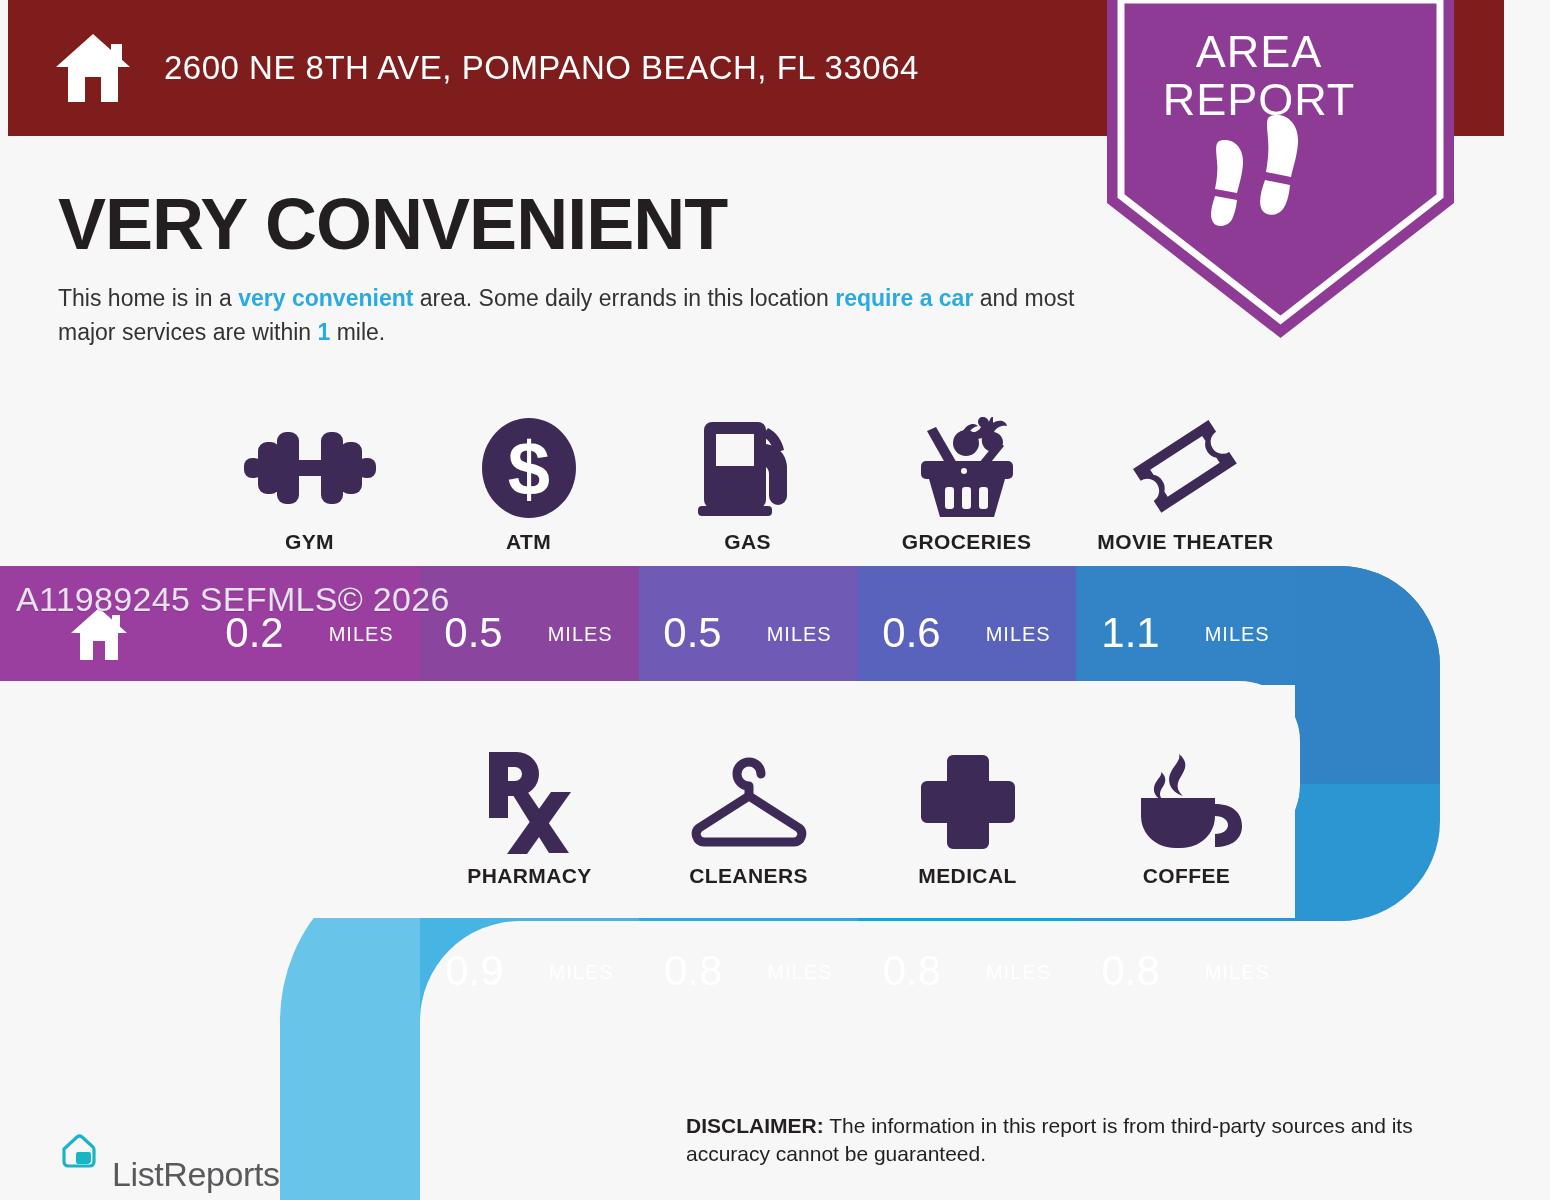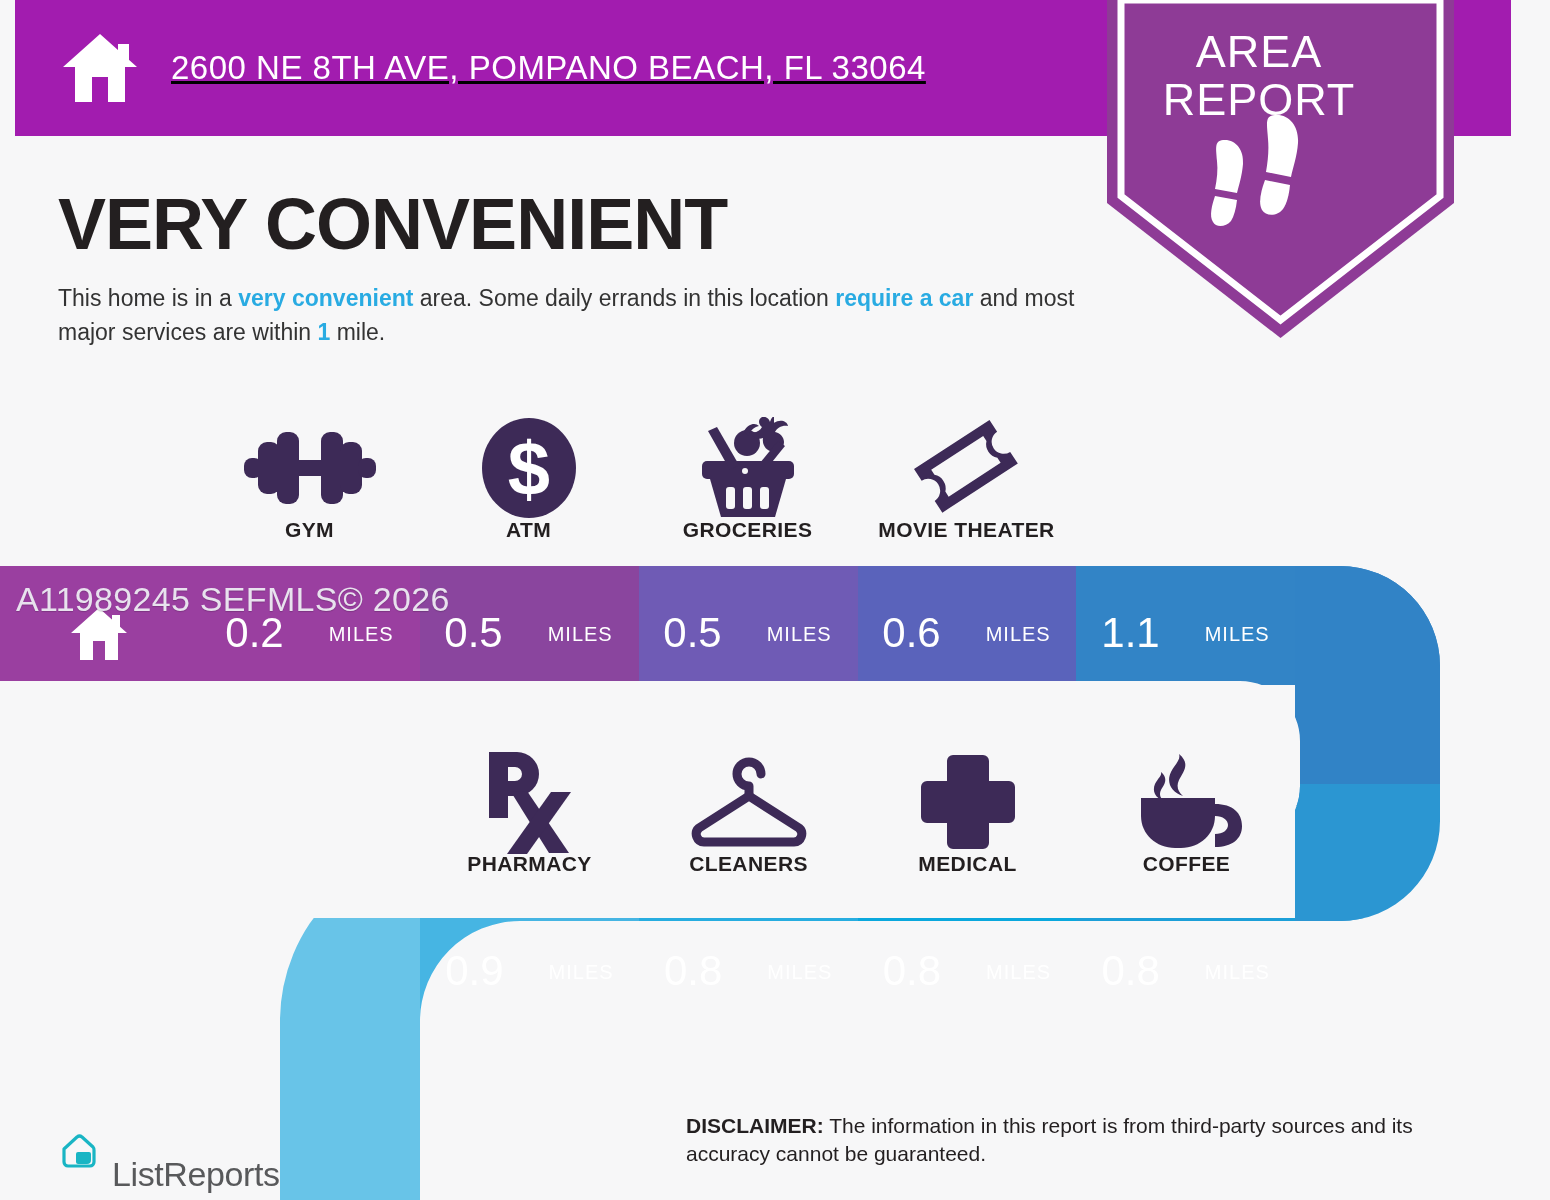--- a/index.html
+++ b/index.html
@@ -7,23 +7,23 @@
     width:1550px;height:1200px;
     background:#f7f7f8;
     font-family:"Liberation Sans","DejaVu Sans",sans-serif;
     overflow:hidden;
     position:relative;
   }
   .page{position:relative;width:1550px;height:1200px;overflow:hidden;background:#f7f7f8;}
 
   
   .header-bar{
-    position:absolute;left:15px;top:0;width:1496px;height:136px;
-    background:#a21caf;
-    display:flex;align-items:center;text-decoration:underline;
+    position:absolute;left:8px;top:0;width:1496px;height:136px;
+    background:#7f1d1d;
+    display:flex;align-items:center;
   }
   .header-home-icon{margin-left:46px;width:78px;height:72px;display:block;}
   .header-address{
     color:#ffffff;font-size:33px;letter-spacing:0.5px;font-weight:400;
     margin-left:32px;white-space:nowrap;
     font-family:"Liberation Sans","DejaVu Sans",sans-serif;
   }
 
   
   .badge{
@@ -51,21 +51,21 @@
   
   .icon-row{position:absolute;display:flex;}
   .icon-row-1{left:200px;top:418px;width:1295px;}
   .icon-row-2{left:420px;top:752px;width:1075px;}
   .icon-cell{
     width:219px;display:flex;flex-direction:column;align-items:center;
   }
   .icon-cell .glyph{height:100px;display:flex;align-items:center;justify-content:center;}
   .icon-cell .glyph svg{display:block;}
   .icon-cell .cap{
-    margin-top:0;font-size:21px;font-weight:bold;color:#231f20;
+    margin-top:12px;font-size:21px;font-weight:bold;color:#231f20;
     letter-spacing:0.4px;white-space:nowrap;
   }
 
   
   .snake{position:absolute;left:0;top:566px;width:1550px;height:634px;}
   .snake svg{display:block;}
 
   .dist-row{position:absolute;display:flex;pointer-events:none;}
   .dist-row-1{left:200px;top:580px;width:1095px;height:105px;}
   .dist-row-2{left:420px;top:918px;width:875px;height:105px;}
@@ -207,20 +207,34 @@
     <div class="icon-cell">
       <span class="glyph">
         <svg viewBox="0 0 100 104" width="100" height="104">
           <ellipse cx="50" cy="52" rx="47" ry="50" fill="#3d2a57"></ellipse>
           <text x="50" y="79" text-anchor="middle" font-family="'Liberation Sans',sans-serif" font-size="76" font-weight="bold" fill="#ffffff">$</text>
         </svg>
       </span>
       <span class="cap">ATM</span>
     </div>
 
+    <div class="icon-cell">
+      <span class="glyph">
+        <svg viewBox="0 0 104 100" width="104" height="100">
+          <g fill="#3d2a57">
+            <rect x="8" y="4" width="62" height="86" rx="8"></rect>
+            <rect x="20" y="16" width="38" height="32" fill="#f7f7f8"></rect>
+            <rect x="2" y="88" width="74" height="10" rx="4"></rect>
+            <path d="M70 26 c12 2 20 10 21 22 v30 a9 9 0 0 1 -18 0 v-22 c0 -6 -4 -9 -9 -9 v-12 c3 0 6 -1 6 -4 Z"></path>
+            <path d="M72 10 c8 4 14 12 16 22 l-10 3 c-2 -9 -6 -14 -12 -17 Z"></path>
+          </g>
+        </svg>
+      </span>
+      <span class="cap">GAS</span>
+    </div>
 
     <div class="icon-cell">
       <span class="glyph">
         <svg viewBox="0 0 104 102" width="104" height="102">
           <g fill="#3d2a57">
             <circle cx="51" cy="26" r="13"></circle>
             <path d="M48 14 c4 -7 11 -9 15 -5 c-5 1 -9 5 -11 10 Z"></path>
             <path d="M70 8 c3 -4 8 -5 9 -1 c-4 1 -7 3 -8 6 Z"></path>
             <path d="M78 6 c6 -4 13 -2 14 3 c-6 -1 -11 2 -13 6 c5 1 9 5 9 10 c0 7 -7 12 -14 9 c-5 -2 -8 -7 -7 -13 c-6 2 -11 -1 -12 -6 c5 1 9 -1 11 -5 c-4 -3 -4 -8 0 -10 c3 -1 7 1 8 5 c1 -3 2 -5 4 -6 Z"></path>
             <path d="M64 46 l18 -22 l7 5 l-17 21 Z"></path>

